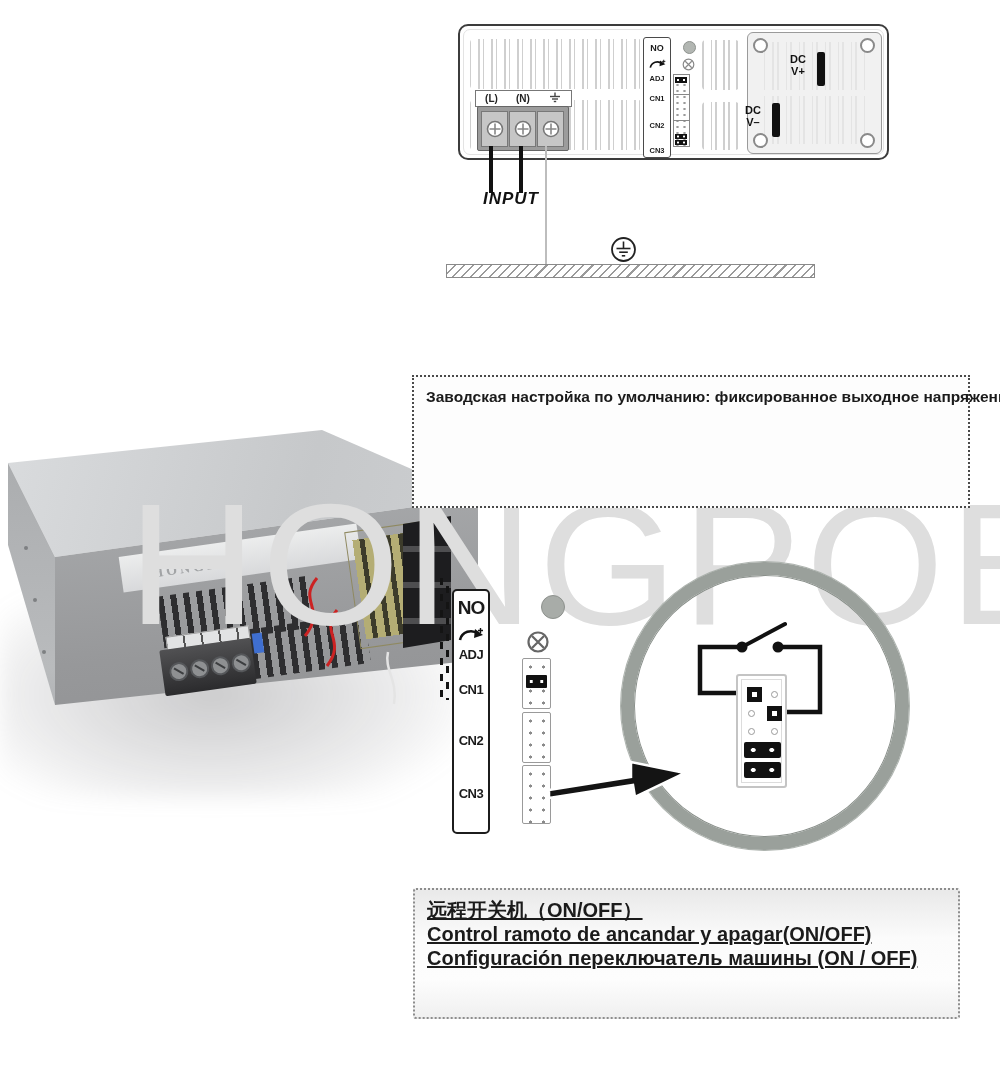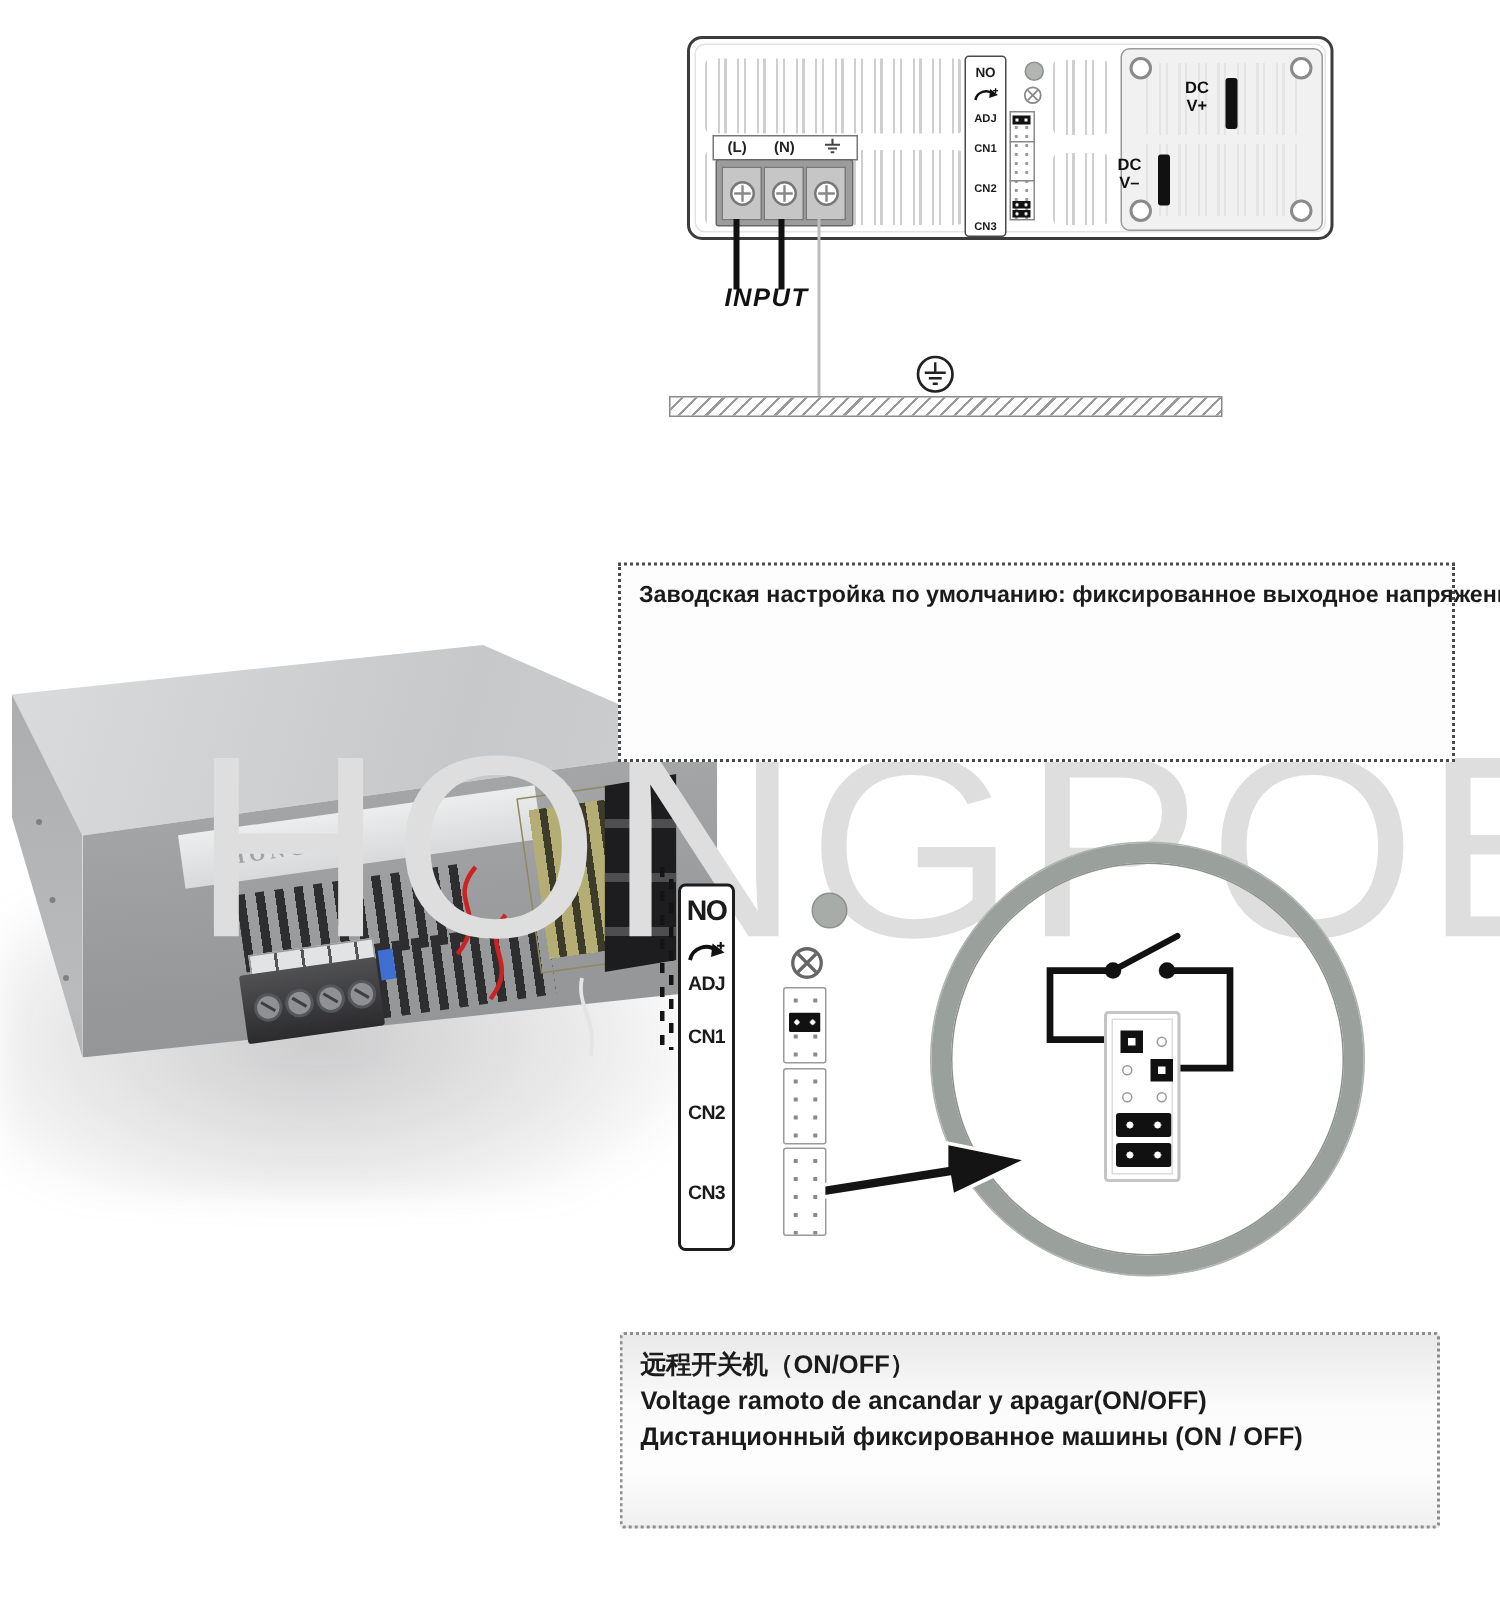--- a/index.html
+++ b/index.html
@@ -61,21 +61,21 @@
   .gbar{left:446px;top:264px;width:367px;height:12px;border:1px solid #8a8a8a;z-index:3;
         background:repeating-linear-gradient(135deg,#fff 0 5px,#9a9a9a 5px 6.5px);}
 
   
   .fbox{left:412px;top:375px;width:558px;height:133px;border:2px dotted #4a4a4a;background:#fdfdfd;
         z-index:3;box-sizing:border-box;padding:7px 12px 0;}
   .fbox p,.rbox p{margin:0;font-size:15.5px;line-height:26.2px;font-weight:bold;white-space:nowrap;}
   .rbox{left:413px;top:888px;width:547px;height:131px;border:2px dotted #8d8d8d;border-radius:3px;
         background:linear-gradient(180deg,#e9e9e9,#fbfbfb 38%,#fdfdfd 70%,#f0f0f0);z-index:3;
         box-sizing:border-box;padding:8px 12px 0;}
-  .rbox p{font-size:17px;line-height:24.2px;}
+  .rbox p{font-size:20px;line-height:24.2px;text-decoration:underline;}
   .lite{font-weight:400 !important;font-family:"Liberation Serif",serif;color:#2e2e2e;}
 
   
   .photo{left:0;top:428px;width:480px;height:400px;z-index:1;}
   .ph-shadow{position:absolute;left:0;top:140px;width:470px;height:230px;
              background:radial-gradient(ellipse at 45% 55%,rgba(70,70,75,.28),rgba(120,120,125,.12) 55%,transparent 75%);
              filter:blur(10px);}
   .ph-top{position:absolute;inset:0;clip-path:polygon(8px 35px,322px 2px,478px 70px,55px 129px);
           background:linear-gradient(105deg,#dadcde,#c6c8ca 55%,#cfd1d3);}
   .ph-left{position:absolute;inset:0;clip-path:polygon(8px 35px,55px 129px,55px 277px,8px 117px);
@@ -349,17 +349,17 @@
     <div class="cj cj1"></div>
     <div class="cj cj2"></div>
   </div>
 
   <svg class="abs big-arrow" width="150" height="62" viewBox="0 0 150 62">
     <polygon points="6,42 88,29 88,14 142,25 92,49 90,37 6,50" fill="#141414" stroke="#fff" stroke-width="2.5" stroke-linejoin="miter"></polygon>
   </svg>
 
   <div class="abs rbox">
     <p>远程开关机（ON/OFF）</p>
-    <p>Voltage ramoto de ancandar y apagar(ON/OFF)</p>
-    <p>Дистанционный фиксированное машины (ON / OFF)</p>
+    <p>Control ramoto de ancandar y apagar(ON/OFF)</p>
+    <p>Configuración переключатель машины (ON / OFF)</p>
   </div>
 
 </div>
 
 </body></html>

